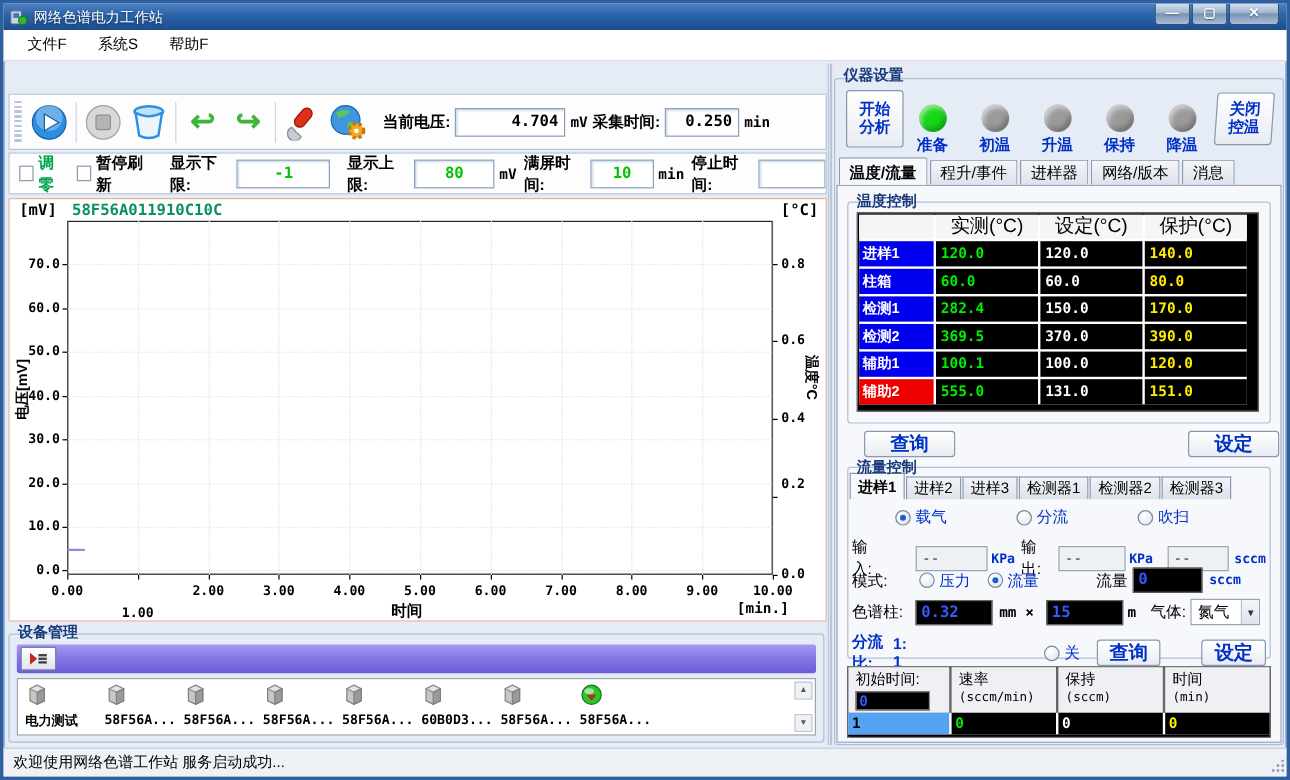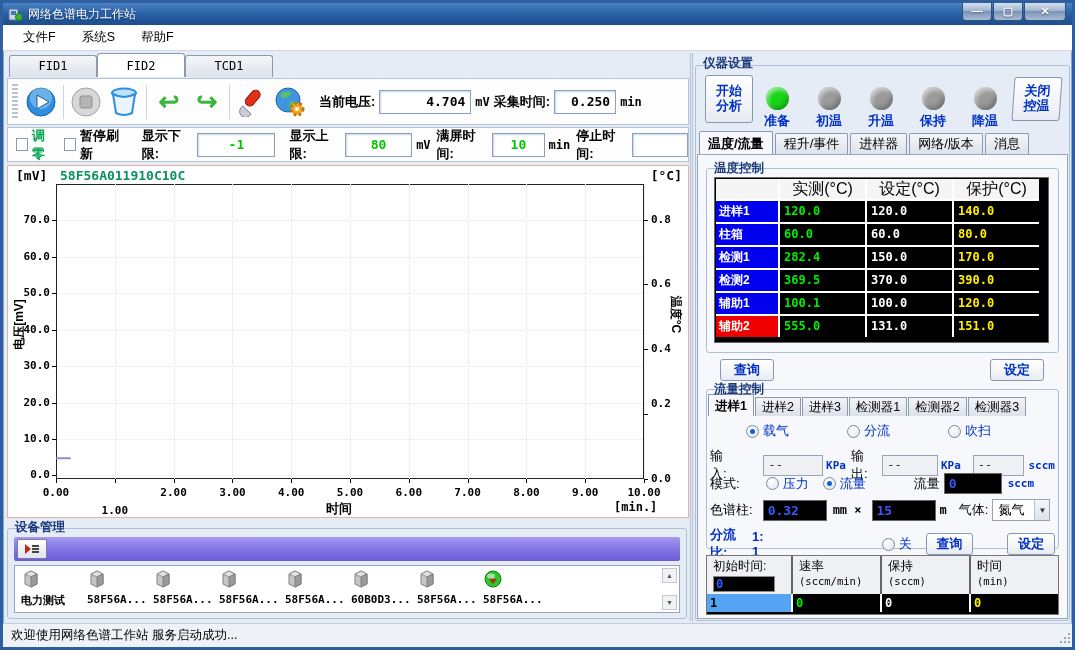--- a/index.html
+++ b/index.html
@@ -123,21 +123,21 @@
   .temp-table { position:absolute; left:8px; top:14px; width:335px; height:166px; background:#000;
     border:1px solid #666; padding:1px; }
   .t-grid { display:grid; grid-template-columns:62px 85px 85px 85px; gap:2px; background:#fff; width:323px; }
   .t-grid .hc { background:#f5f5f5; color:#000; text-align:center; font-size:16px; height:20px; line-height:20px; }
   .t-grid .nc { background:#0000ee; color:#fff; font-weight:bold; font-size:12px; padding:2px 0 0 3px; height:21px; }
   .t-grid .row[data-bg="red"] .nc { background:#ee0000; }
   .t-grid .vc { background:#000; font-family:"DejaVu Sans Mono",monospace; font-weight:bold; font-size:12px;
     padding:3px 0 0 4px; height:21px; }
   .t-grid .meas { color:#00ee00; } .t-grid .setv { color:#fff; } .t-grid .prot { color:#ffee00; }
   .row { display:contents; }
-  .sm-btn { width:54px; height:22px; font-size:13px; }
+  .sm-btn { width:76px; height:22px; font-size:16px; }
   
   .flow-group { position:absolute; left:8px; top:234px; width:353px; height:160px; }
   .flow-tabs { position:absolute; left:2px; top:8px; display:flex; }
   .flow-tab { height:19px; padding:0 6px; border:1px solid #8a9ab0; border-bottom:none; margin-right:1px;
     background:linear-gradient(180deg,#f2f4f8,#dde2ea); font-size:12.5px; line-height:18px; cursor:pointer; }
   .flow-tab.active { background:#f6f8fb; font-weight:bold; height:22px; margin-top:-3px; line-height:22px; }
   .frow { position:absolute; left:4px; right:4px; display:flex; align-items:center; }
   .radio { display:flex; align-items:center; cursor:pointer; }
   .rdot { width:13px; height:13px; border-radius:50%; border:1px solid #7888a0;
     background:radial-gradient(circle at 35% 30%,#fff,#dde3ec); margin-right:4px; position:relative; }
@@ -189,25 +189,20 @@
   </div>
 
   <div class="menubar">
     <span class="menu-item">文件F</span>
     <span class="menu-item">系统S</span>
     <span class="menu-item">帮助F</span>
   </div>
 
   <div class="left-panel">
 
-    <div class="chan-tabs">
-      <div class="chan-tab">FID1</div>
-      <div class="chan-tab active">FID2</div>
-      <div class="chan-tab">TCD1</div>
-    </div>
 
     <div class="toolbar">
       <div class="gripper"></div>
       <div class="tbtn">
         <svg width="32" height="32">
             <circle cx="16" cy="16" r="14" fill="#2d8fe0" stroke="#1560a8"></circle>
             <circle cx="16" cy="12" r="11" fill="rgba(255,255,255,.3)"></circle>
             <polygon points="12,9 24,16 12,23" fill="#fff" stroke="#1560a8"></polygon>
           </svg>
       </div>

